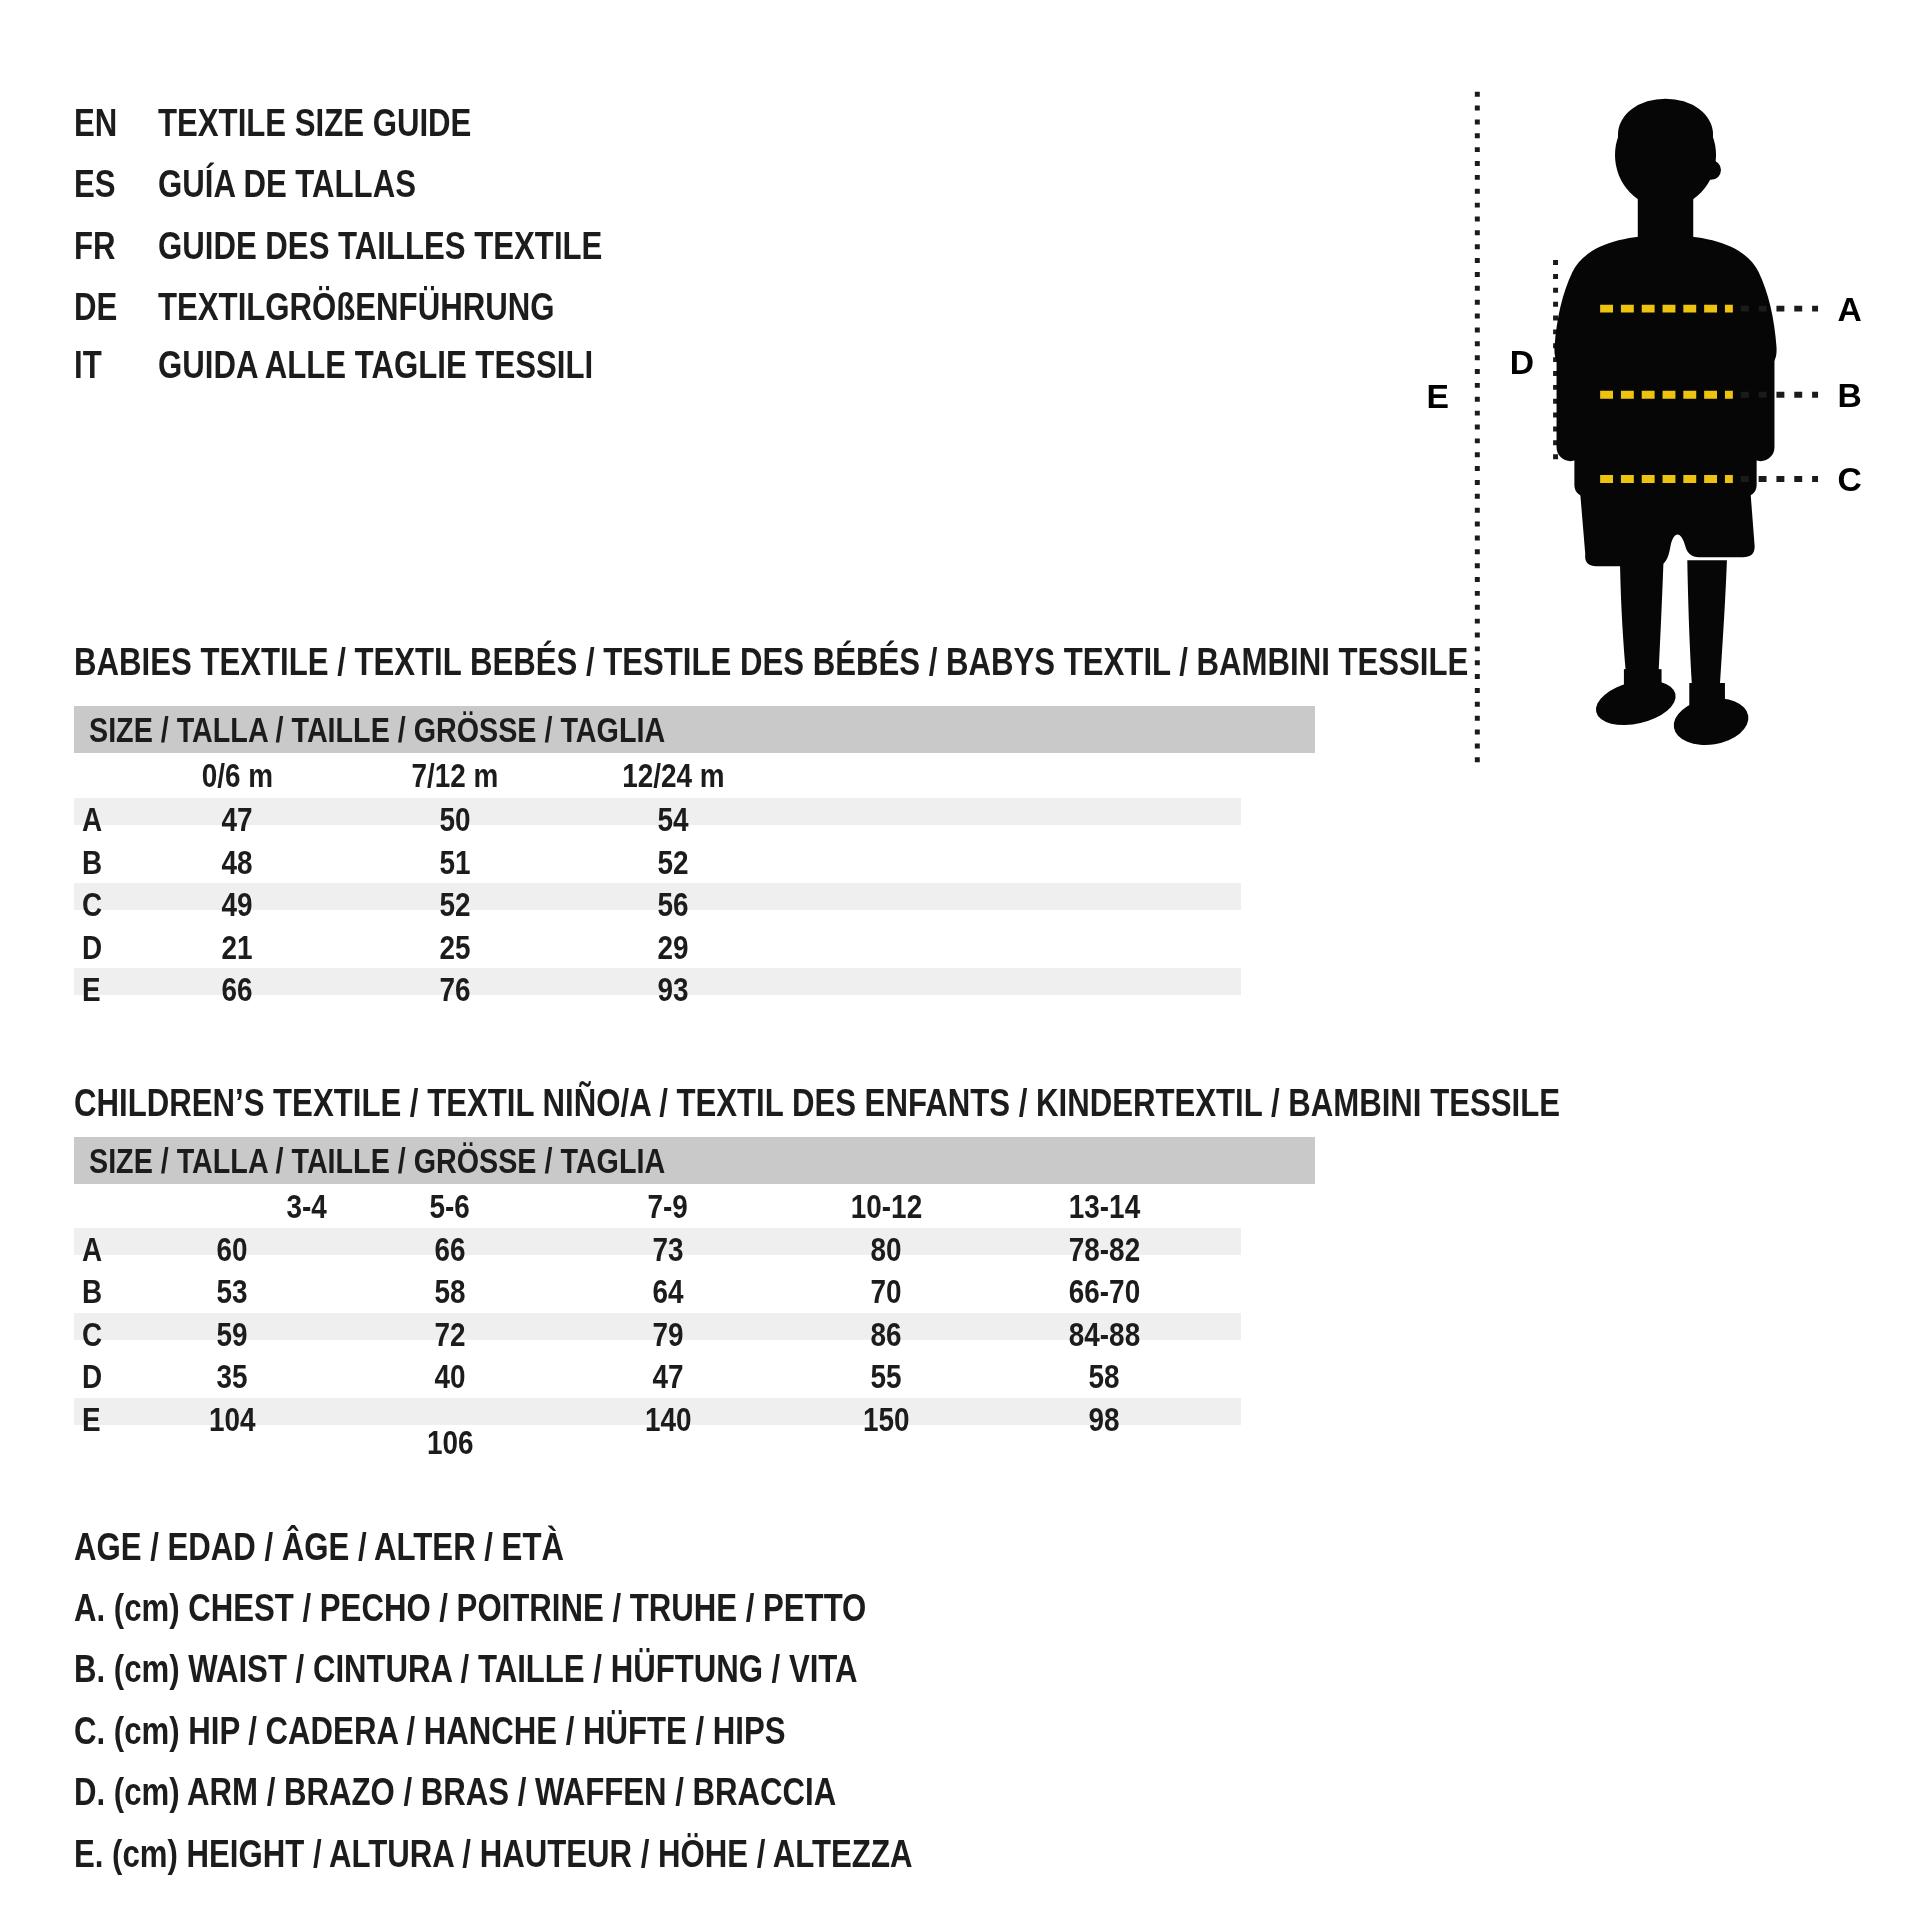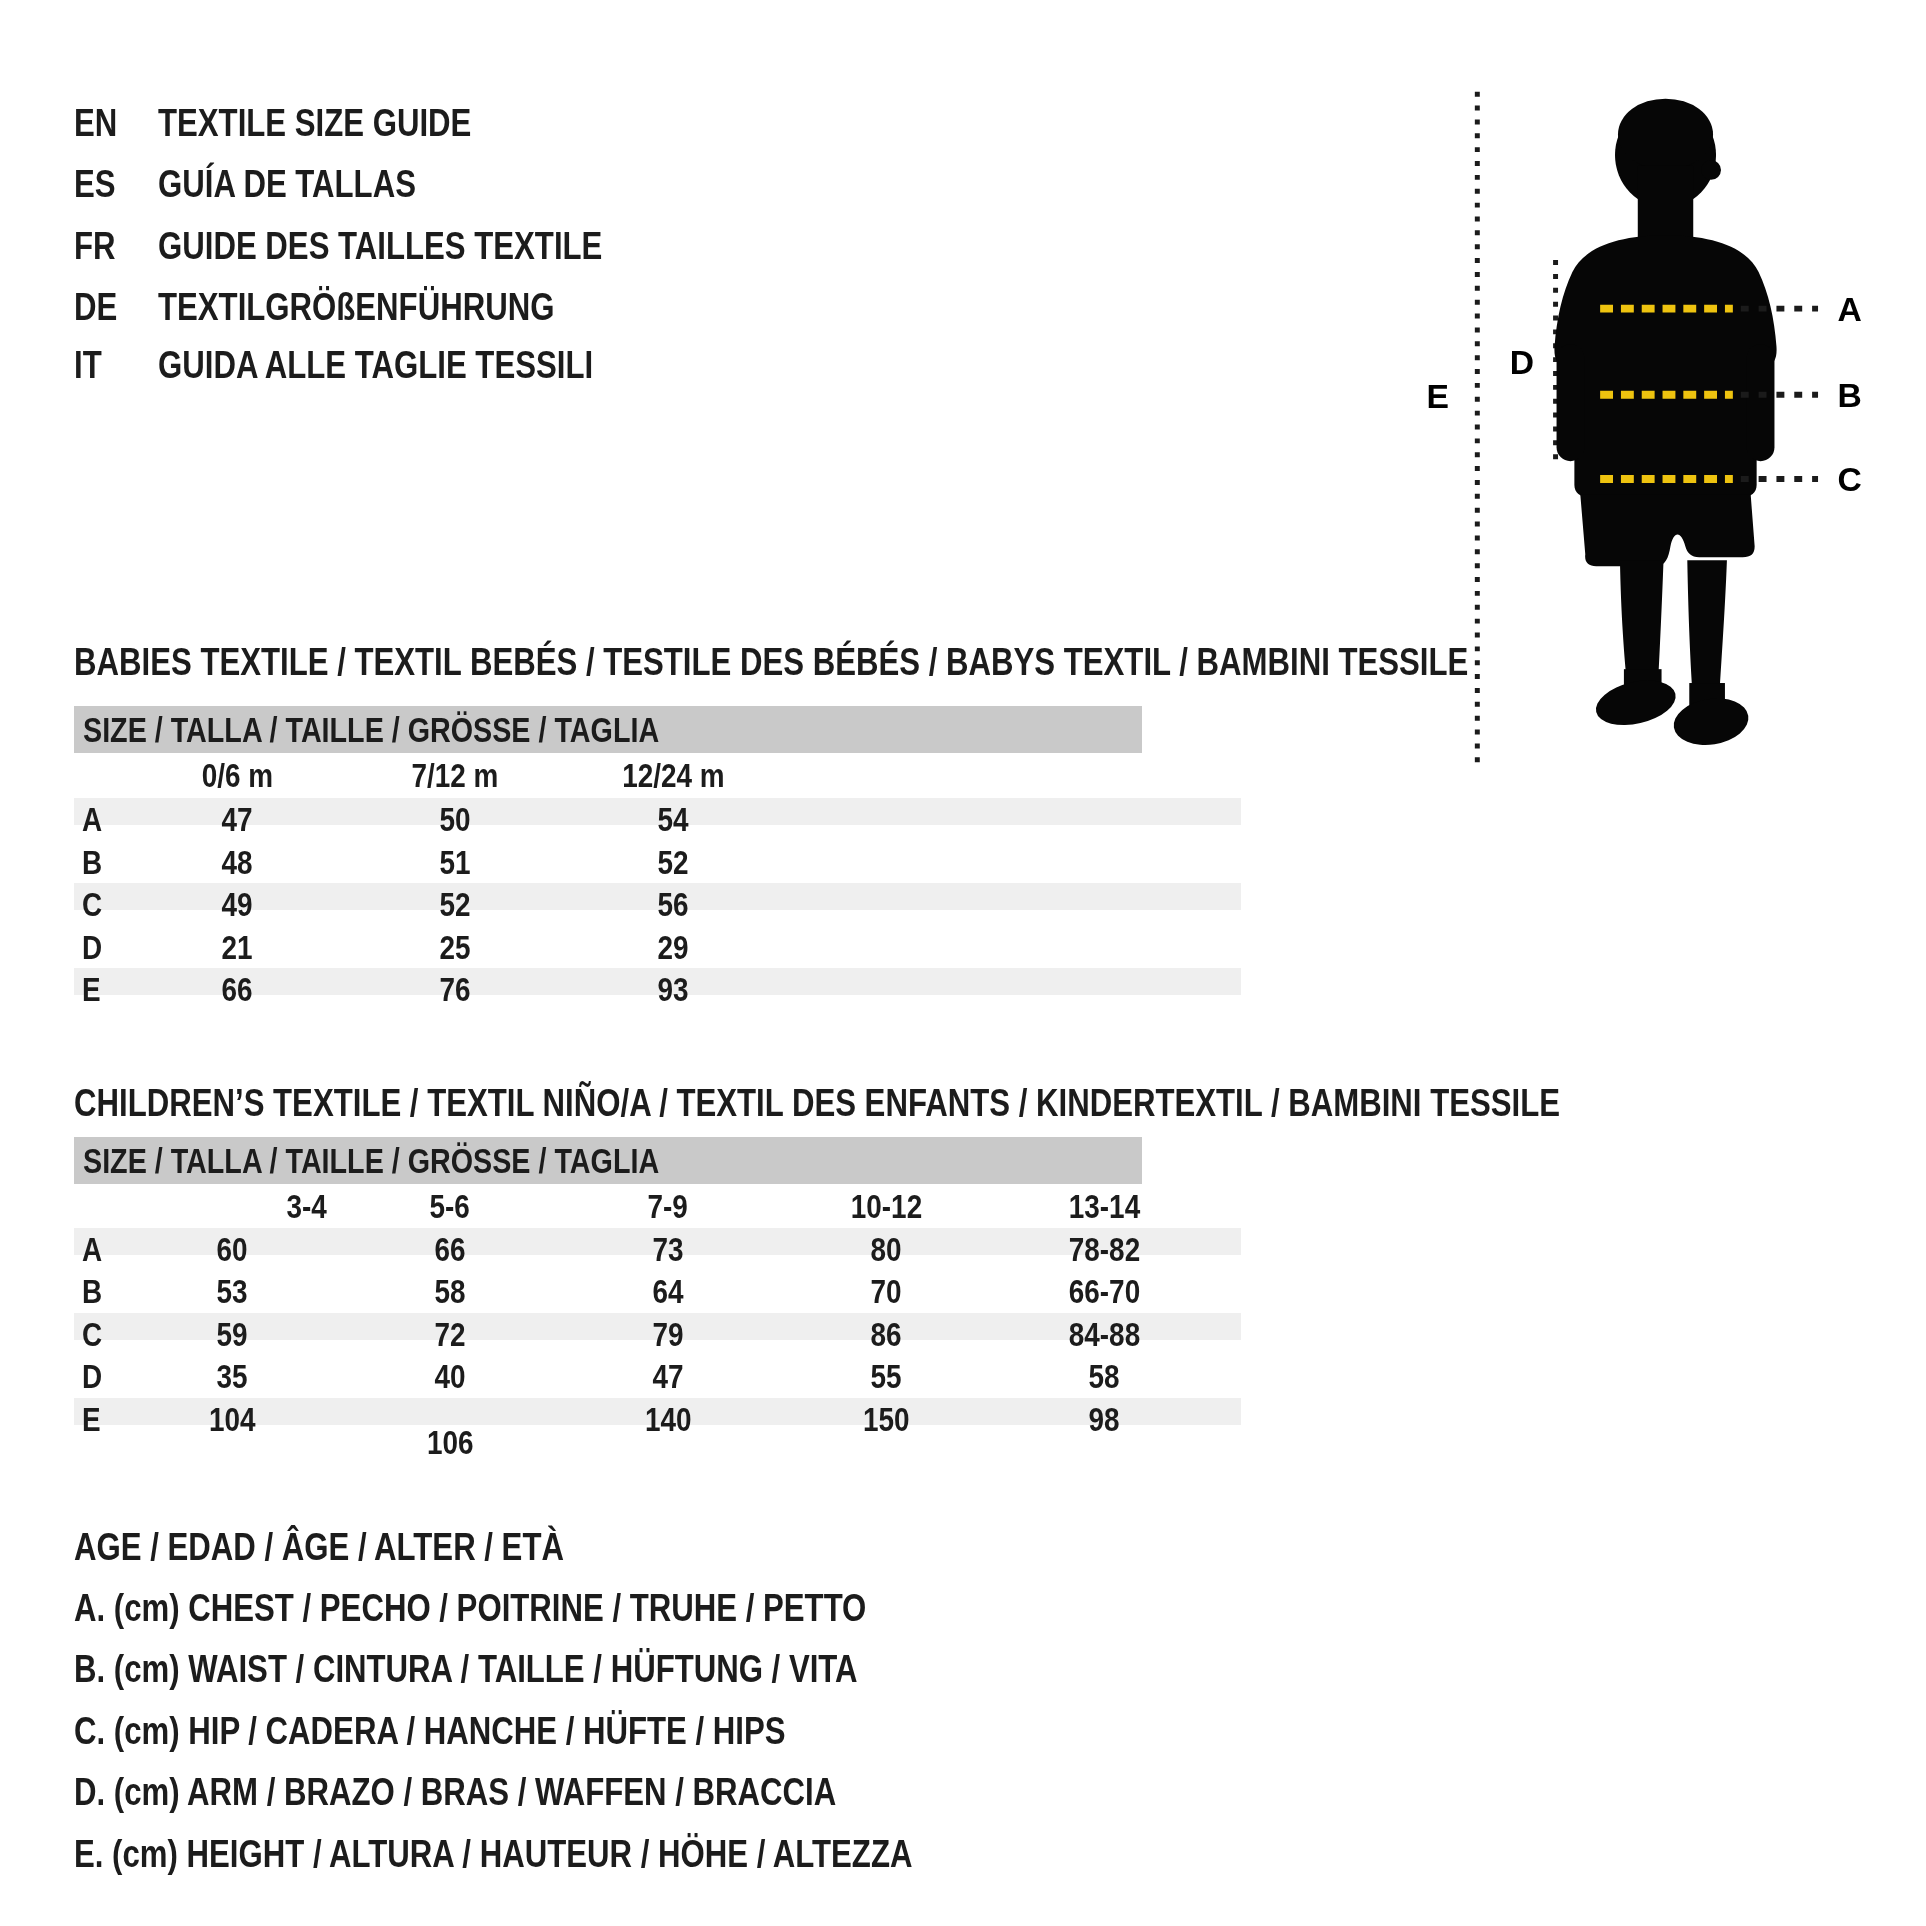--- a/index.html
+++ b/index.html
@@ -6,22 +6,22 @@
   body {
     width:1927px; height:1927px; background:#ffffff; position:relative;
     font-family:"Liberation Sans", sans-serif; color:#1c1c1c; overflow:hidden;
   }
   .abs { position:absolute; }
   
   .cnd  { display:inline-block; white-space:nowrap; transform:scaleX(.82); transform-origin:0 50%; }
   .cndc { display:inline-block; white-space:nowrap; transform:scaleX(.82); transform-origin:50% 50%; }
   .line38 { font-size:38px; font-weight:700; line-height:44px; }
   .bar {
-    background:#c9c9c9; width:1068px; height:47px; box-sizing:border-box;
-    font-size:35px; font-weight:700; line-height:47px; padding-left:9px;
+    background:#c9c9c9; width:1241px; height:47px; box-sizing:border-box;
+    font-size:35px; font-weight:700; line-height:47px; padding-left:15px;
   }
   .trow { position:absolute; width:1167px; height:27px; }
   .stripe { background:#efefef; }
   .cell {
     position:absolute; width:198px; text-align:center;
     font-size:34px; font-weight:700; line-height:43px;
   }
   .rlabel {
     position:absolute; left:0; width:89px; padding-left:8px; box-sizing:border-box;
     font-size:34px; font-weight:700; line-height:43px; text-align:left;

